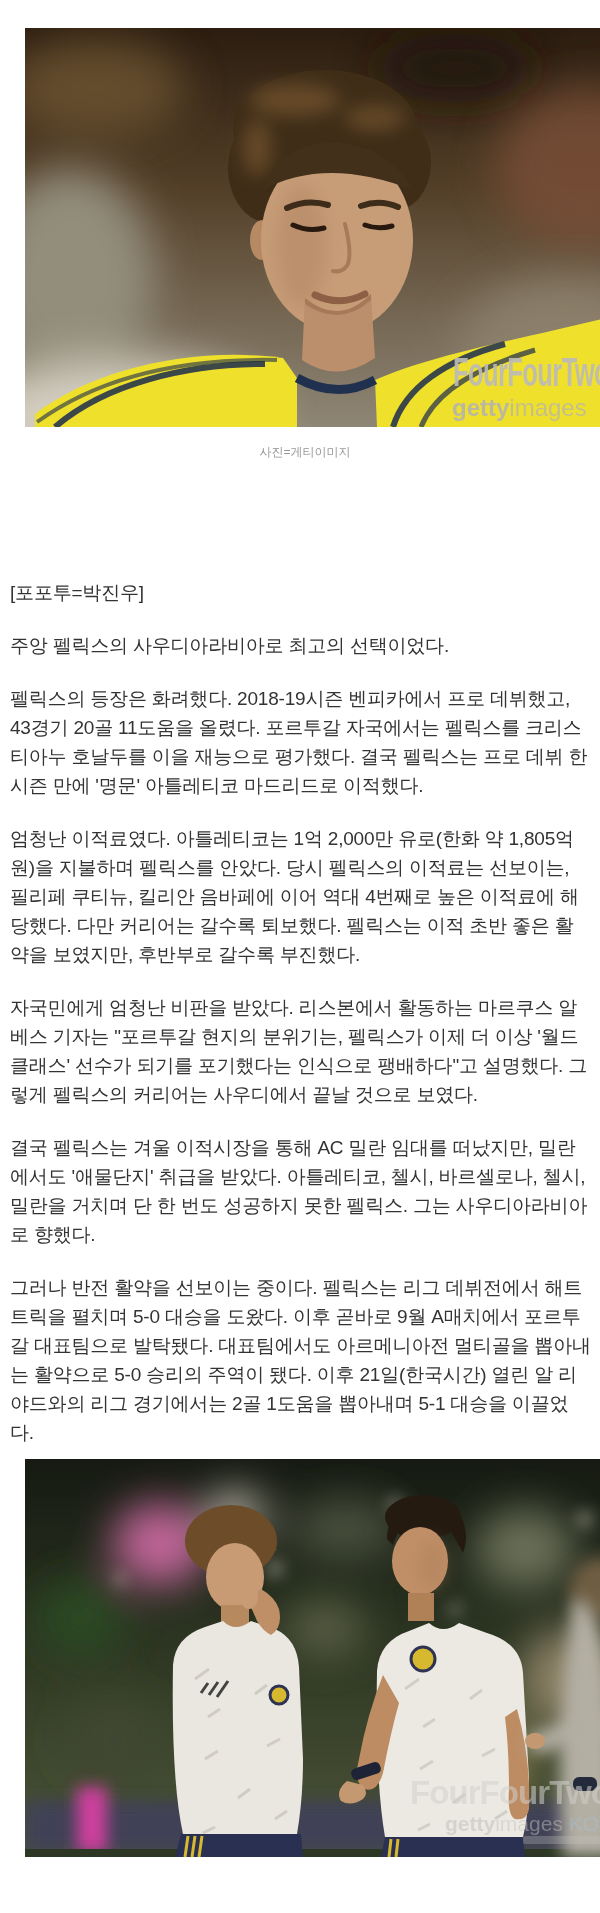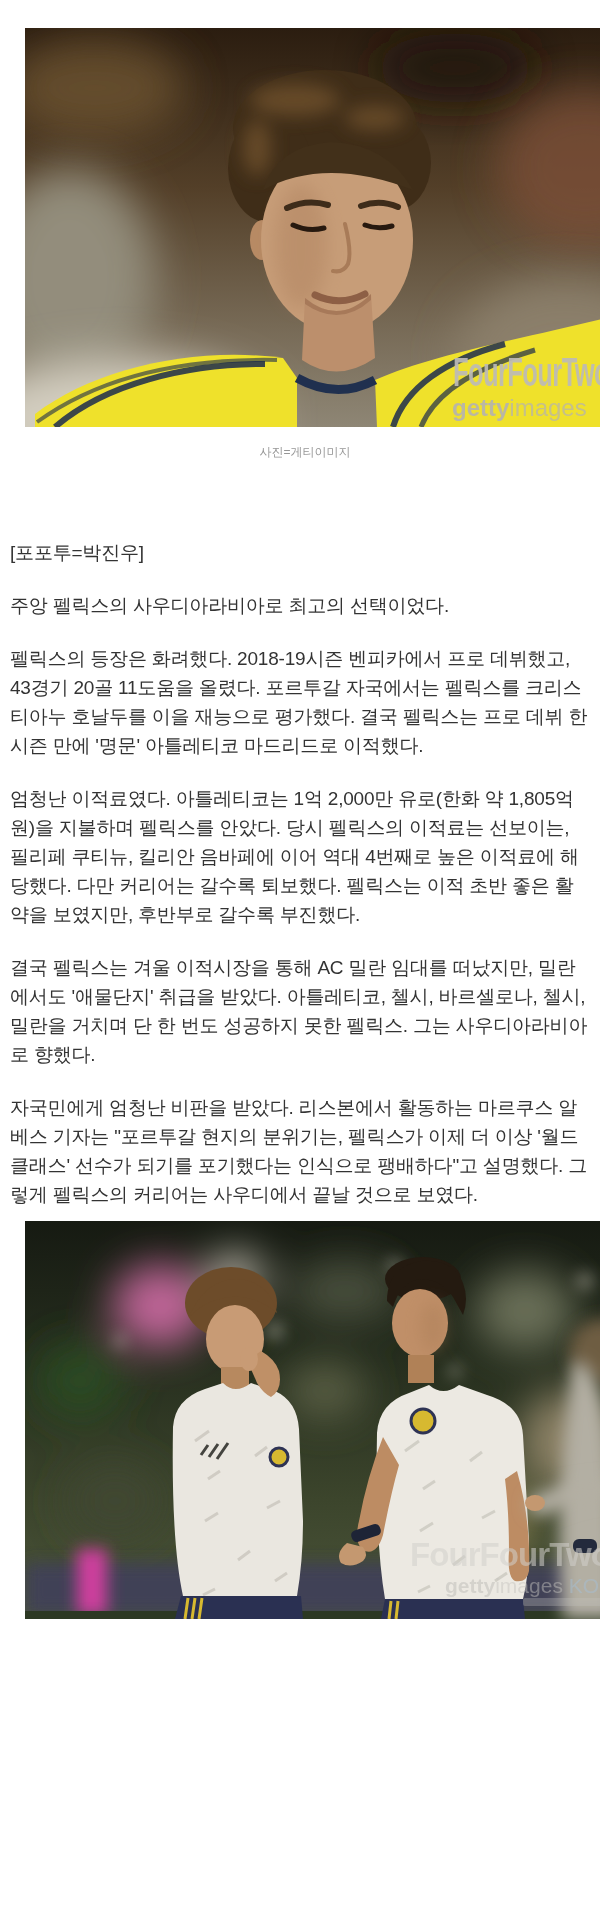--- a/index.html
+++ b/index.html
@@ -32,21 +32,21 @@
     line-height: 20px;
   }
   .article {
     width: 582px;
     color: #333333;
     font-size: 19px;
     line-height: 29px;
     letter-spacing: -0.2px;
   }
   .article p { margin: 24px 0 0 0; }
-  .article p.byline { margin-top: 76px; }
+  .article p.byline { margin-top: 116px; }
   .figure-bottom { margin-top: 12px; }
 </style>
 </head>
 <body>
 
 <div class="page">
 
   <figure>
     <svg width="590" height="399" viewBox="0 0 590 399">
       <defs>
@@ -119,22 +119,23 @@
     </svg>
   </figure>
 
   <div class="caption">사진=게티이미지</div>
 
   <div class="article">
     <p class="byline">[포포투=박진우]</p>
     <p>주앙 펠릭스의 사우디아라비아로 최고의 선택이었다.</p>
     <p>펠릭스의 등장은 화려했다. 2018-19시즌 벤피카에서 프로 데뷔했고, 43경기 20골 11도움을 올렸다. 포르투갈 자국에서는 펠릭스를 크리스티아누 호날두를 이을 재능으로 평가했다. 결국 펠릭스는 프로 데뷔 한 시즌 만에 '명문' 아틀레티코 마드리드로 이적했다.</p>
     <p>엄청난 이적료였다. 아틀레티코는 1억 2,000만 유로(한화 약 1,805억 원)을 지불하며 펠릭스를 안았다. 당시 펠릭스의 이적료는 선보이는, 필리페 쿠티뉴, 킬리안 음바페에 이어 역대 4번째로 높은 이적료에 해당했다. 다만 커리어는 갈수록 퇴보했다. 펠릭스는 이적 초반 좋은 활약을 보였지만, 후반부로 갈수록 부진했다.</p>
+    <p>자국민에게 엄청난 비판을 받았다. 리스본에서 활동하는 마르쿠스 알베스 기자는 "포르투갈 현지의 분위기는, 펠릭스가 이제 더 이상 '월드 클래스' 선수가 되기를 포기했다는 인식으로 팽배하다"고 설명했다. 그렇게 펠릭스의 커리어는 사우디에서 끝날 것으로 보였다.</p>
     <p>결국 펠릭스는 겨울 이적시장을 통해 AC 밀란 임대를 떠났지만, 밀란에서도 '애물단지' 취급을 받았다. 아틀레티코, 첼시, 바르셀로나, 첼시, 밀란을 거치며 단 한 번도 성공하지 못한 펠릭스. 그는 사우디아라비아로 향했다.</p>
-    <p>자국민에게 엄청난 비판을 받았다. 리스본에서 활동하는 마르쿠스 알베스 기자는 "포르투갈 현지의 분위기는, 펠릭스가 이제 더 이상 '월드 클래스' 선수가 되기를 포기했다는 인식으로 팽배하다"고 설명했다. 그렇게 펠릭스의 커리어는 사우디에서 끝날 것으로 보였다.</p>
+    <p>그러나 반전 활약을 선보이는 중이다. 펠릭스는 리그 데뷔전에서 해트트릭을 펼치며 5-0 대승을 도왔다. 이후 곧바로 9월 A매치에서 포르투갈 대표팀으로 발탁됐다. 대표팀에서도 아르메니아전 멀티골을 뽑아내는 활약으로 5-0 승리의 주역이 됐다. 이후 21일(한국시간) 열린 알 리야드와의 리그 경기에서는 2골 1도움을 뽑아내며 5-1 대승을 이끌었다.</p>
   </div>
 
   <figure class="figure-bottom">
     <svg width="590" height="398" viewBox="0 0 590 398">
       <defs>
         <linearGradient id="gBot" x1="0" y1="0" x2="0" y2="1">
           <stop offset="0" stop-color="#161a12"></stop>
           <stop offset="0.35" stop-color="#262e1e"></stop>
           <stop offset="0.7" stop-color="#3c452c"></stop>
           <stop offset="1" stop-color="#4b543a"></stop>

